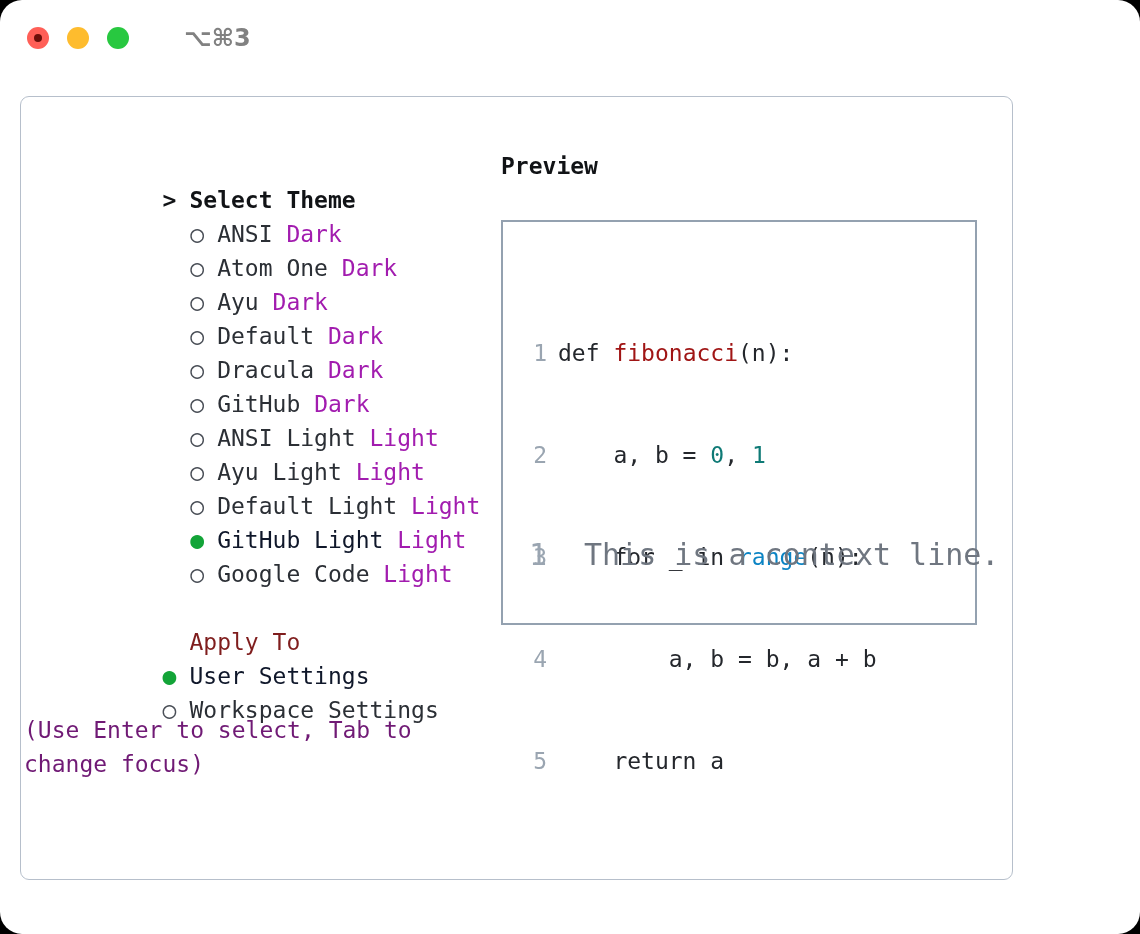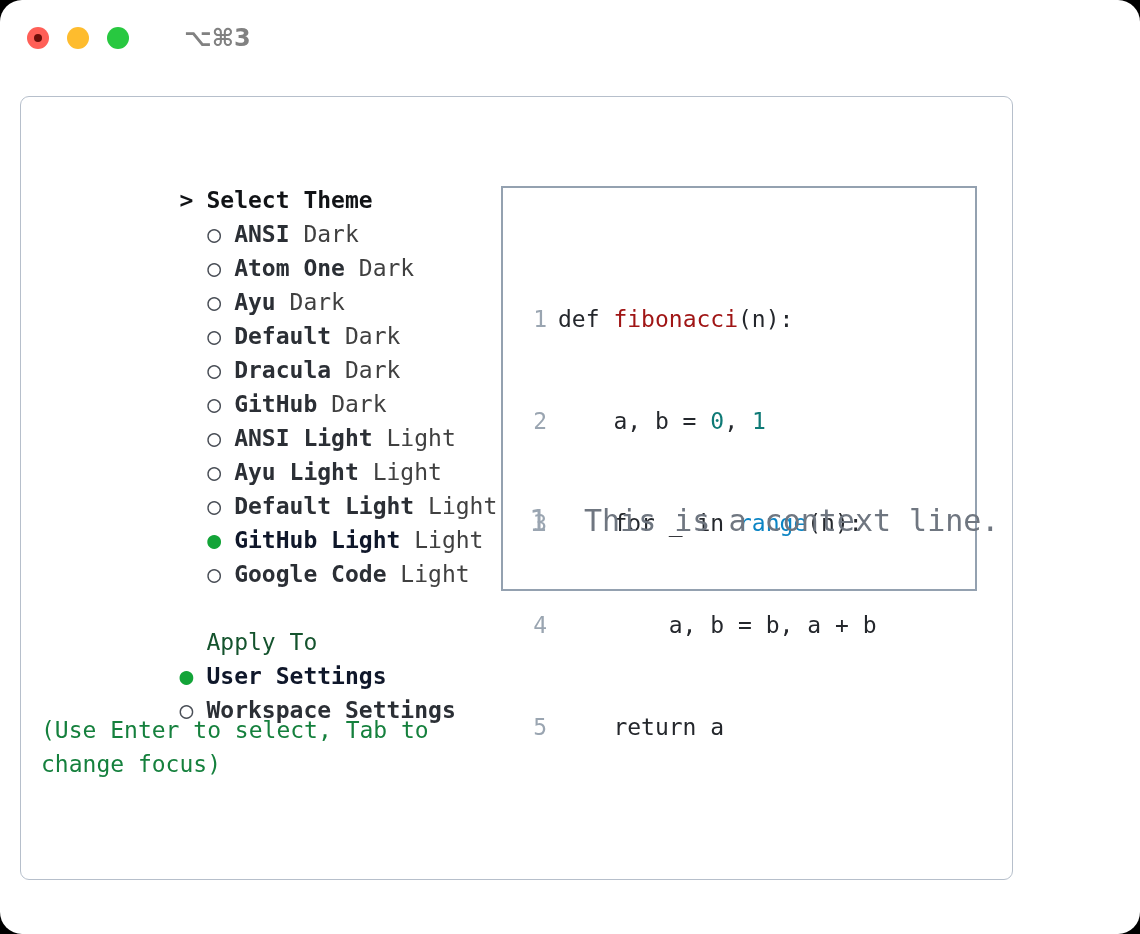--- a/index.html
+++ b/index.html
@@ -82,21 +82,21 @@
   .columns {
     position: absolute;
     left: 0; top: 0;
     width: 100%;
     height: 100%;
   }
 
   
   .left-col {
     position: absolute;
-    left: 20px;
+    left: 3px;
     top: 52px;
     width: 450px;
   }
 
   .list-line {
     height: 34px;
     line-height: 34px;
     font-size: 23px;
     white-space: pre;
     display: block;
@@ -110,33 +110,33 @@
   .marker.sel    { color: #13a438; }
   .marker.hollow { color: #4a4f57; }
   .marker.blank  { color: transparent; }
 
   .header-line {
     font-weight: bold;
     color: #111316;
   }
   .header-line .marker { color: #111316; font-weight: bold; }
 
-  .theme-name { color: #2b2f35; font-weight: bold; }
+  .theme-name { color: #2b2f35; }
   .theme-name.selected { color: #0f172a; }
-  .theme-kind { color: #404040; }
+  .theme-kind { color: #a21caf; }
 
   .section-label {
-    color: #14532d;
+    color: #7f1d1d;
   }
 
   .hint {
     margin-top: 20px;
     font-size: 23px;
     line-height: 34px;
-    color: #15803d;
+    color: #701a75;
     width: 400px;
     white-space: pre-wrap;
   }
 
   
   .right-col {
     position: absolute;
     left: 480px;
     top: 52px;
     width: 500px;
@@ -259,20 +259,21 @@
           <span class="marker sel">●</span><span class="theme-name selected">User Settings</span>
         </div>
         <div class="list-line">
           <span class="marker hollow">○</span><span class="theme-name">Workspace Settings</span>
         </div>
 
         <div class="hint">(Use Enter to select, Tab to change focus)</div>
       </div>
 
       <div class="right-col">
+        <div class="preview-title">Preview</div>
 
         <div class="preview-box">
 
           <div class="code-area">
             <span class="code-line"><span class="ln">1</span><span class="tok-plain">def </span><span class="tok-func">fibonacci</span><span class="tok-plain">(n):</span></span>
             <span class="code-line"><span class="ln">2</span><span class="tok-plain">    a, b = </span><span class="tok-num">0</span><span class="tok-plain">, </span><span class="tok-num">1</span></span>
             <span class="code-line"><span class="ln">3</span><span class="tok-plain">    for _ in </span><span class="tok-call">range</span><span class="tok-plain">(n):</span></span>
             <span class="code-line"><span class="ln">4</span><span class="tok-plain">        a, b = b, a + b</span></span>
             <span class="code-line"><span class="ln">5</span><span class="tok-plain">    return a</span></span>
           </div>

